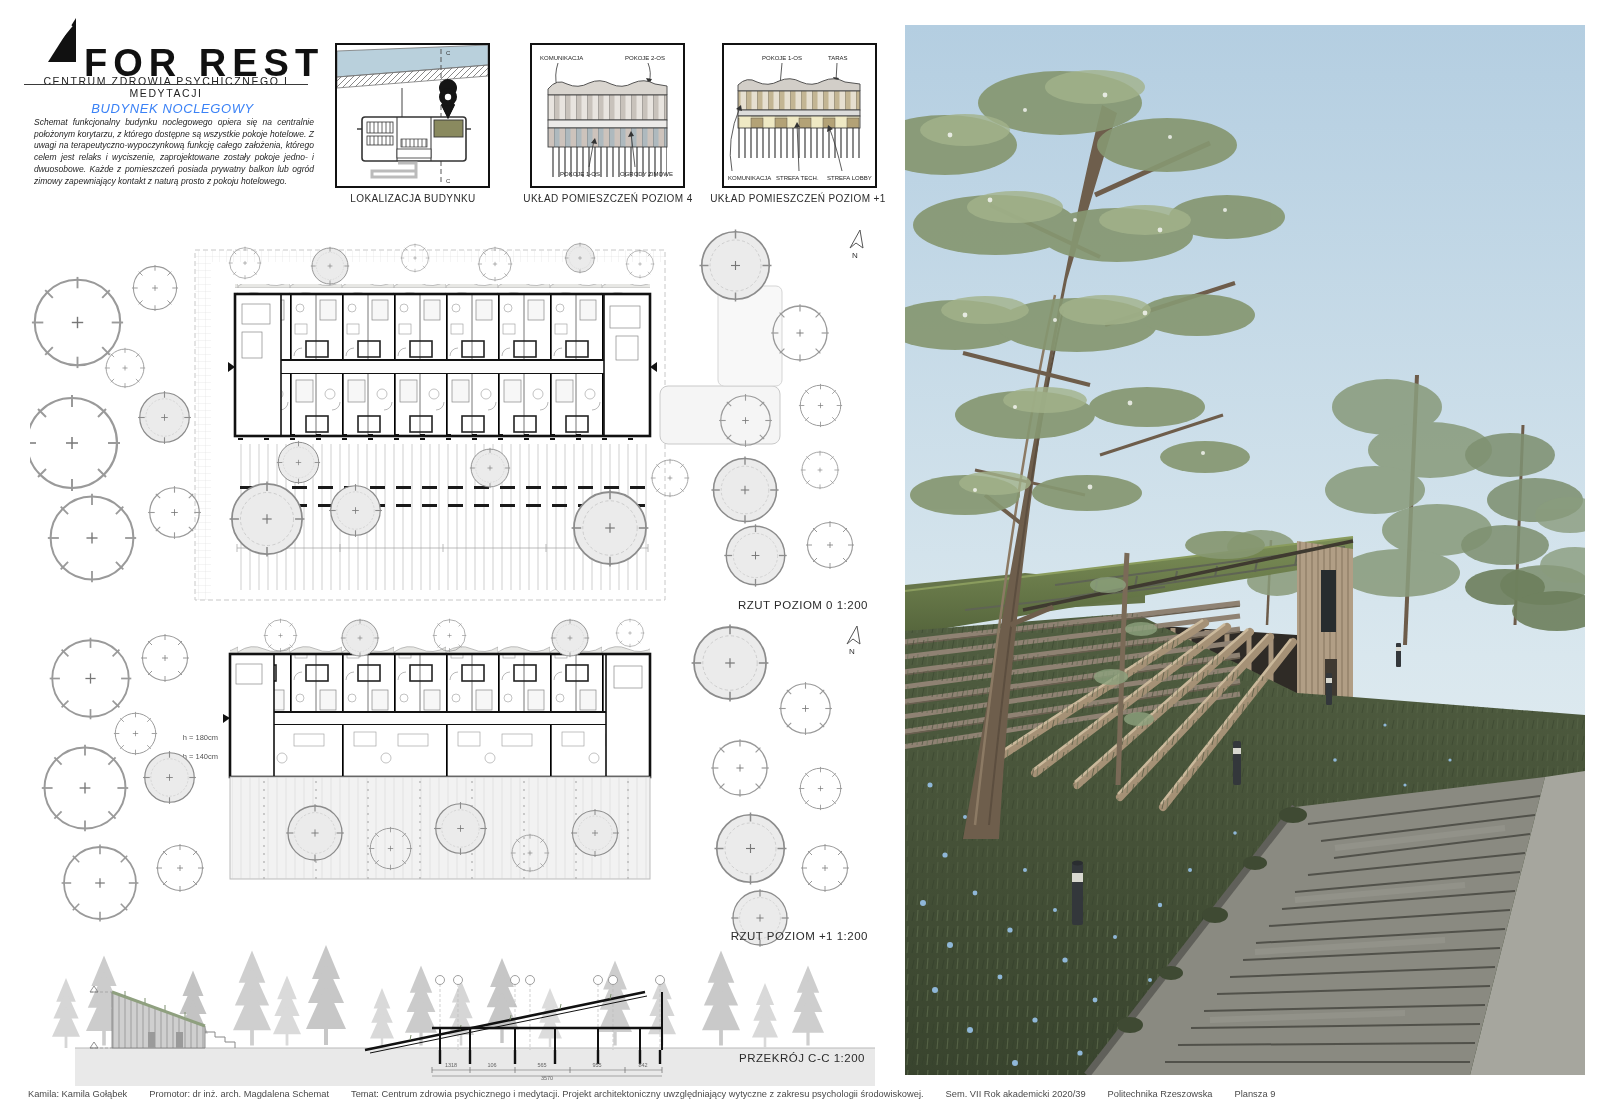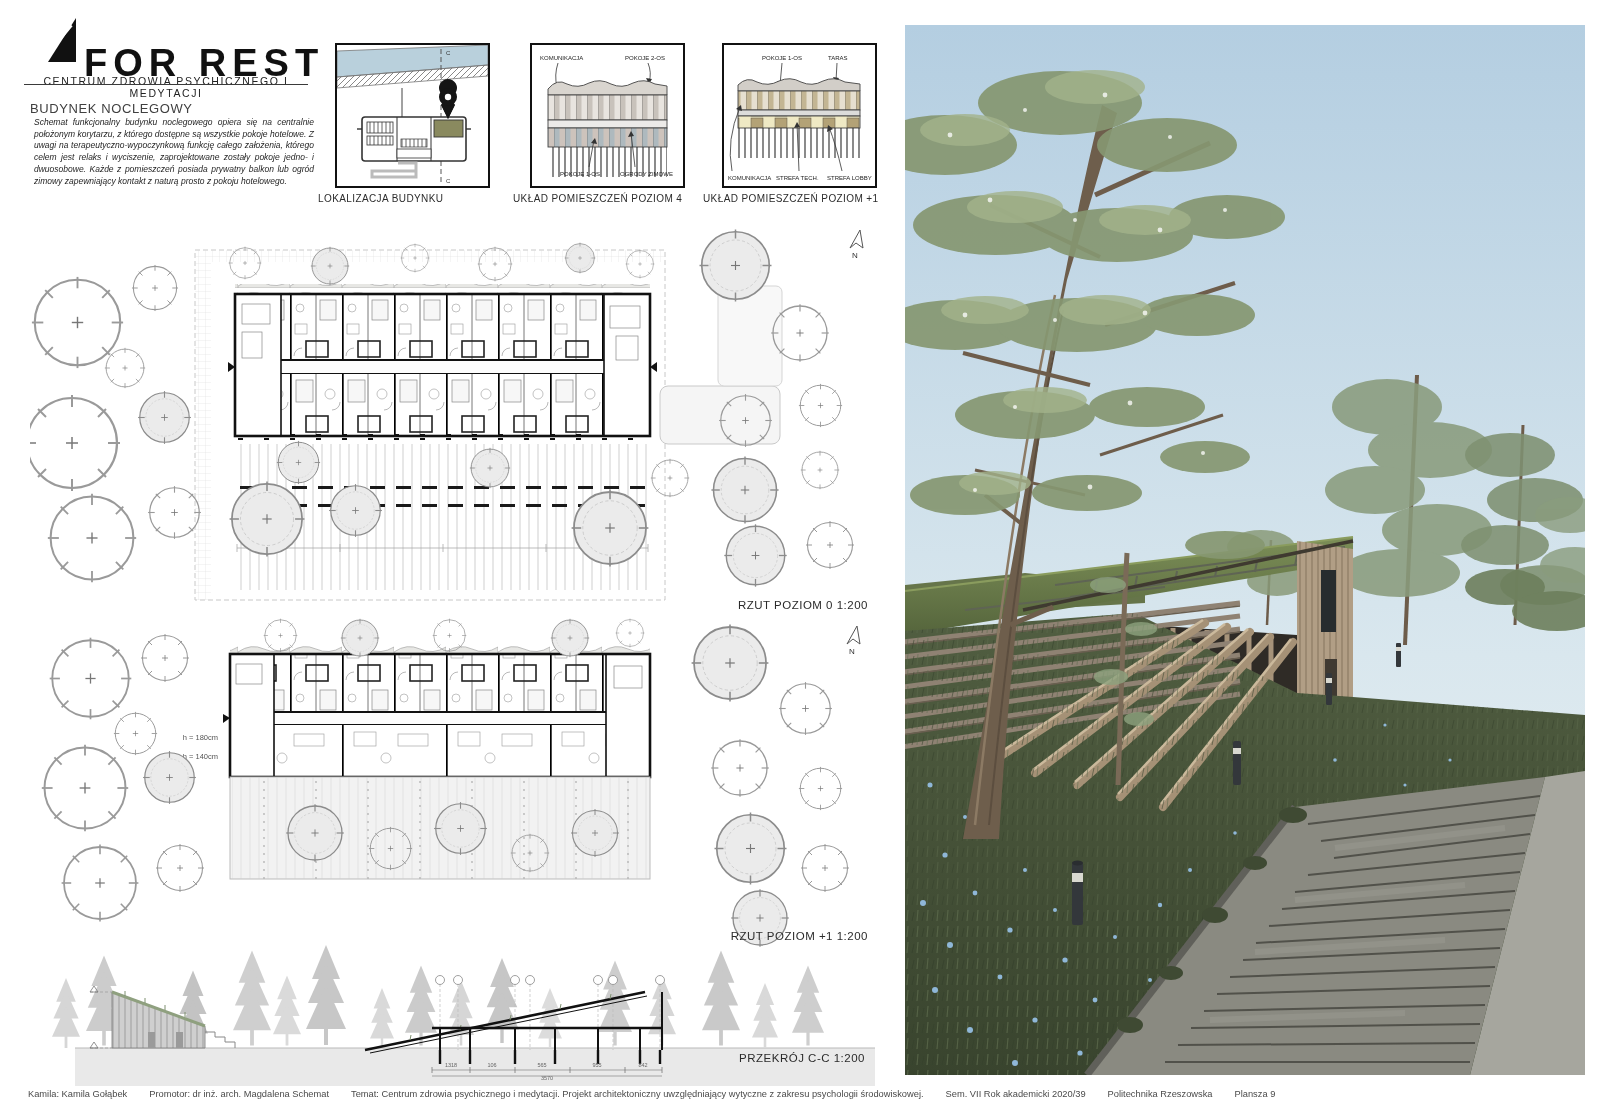--- a/index.html
+++ b/index.html
@@ -4,26 +4,26 @@
 <style>
   html,body{margin:0;padding:0;background:#ffffff;}
   #canvas{position:relative;width:1600px;height:1120px;background:#fff;overflow:hidden;
           font-family:"Liberation Sans", sans-serif;color:#1c1c1c;}
   .abs{position:absolute;}
   
   #logo-title{left:84px;top:14px;font-size:38px;font-weight:800;letter-spacing:6px;color:#111;margin-top:28px;}
   #logo-sub{left:22px;top:64px;width:288px;text-align:center;font-size:10.5px;letter-spacing:1.6px;color:#222;margin-top:11px;}
   #logo-rule{left:24px;top:84px;width:284px;border-top:1.3px solid #3a3a3a;height:0;}
   
-  #intro-title{left:30px;top:101px;width:285px;text-align:left;font-size:13px;letter-spacing:.6px;color:#404040;}
+  #intro-title{left:30px;top:101px;width:285px;text-align:center;font-size:13px;letter-spacing:.6px;color:#3b82f6;font-style:italic;}
   #intro-body{left:34px;top:117px;width:280px;font-size:8.5px;line-height:1.38;text-align:justify;color:#1f1f1f;font-style:italic;}
   
   .dbox{border:2px solid #111;background:#fff;width:151px;height:141px;}
   #dbox1{left:335px;top:43px;} #dbox2{left:530px;top:43px;} #dbox3{left:722px;top:43px;}
-  .dcap{top:193px;font-size:10px;letter-spacing:.4px;color:#2b2b2b;width:190px;}
+  .dcap{top:193px;text-align:center;font-size:10px;letter-spacing:.4px;color:#2b2b2b;width:190px;}
   #dcap1{left:318px;} #dcap2{left:513px;} #dcap3{left:703px;}
   
   #footer{left:28px;top:1089px;width:850px;font-size:9.3px;color:#4a4a4a;white-space:nowrap;}
   #footer span{margin-right:22px;}
   svg text{font-family:"Liberation Sans", sans-serif;}
 </style>
 </head>
 <body>
 
 <div id="canvas">

